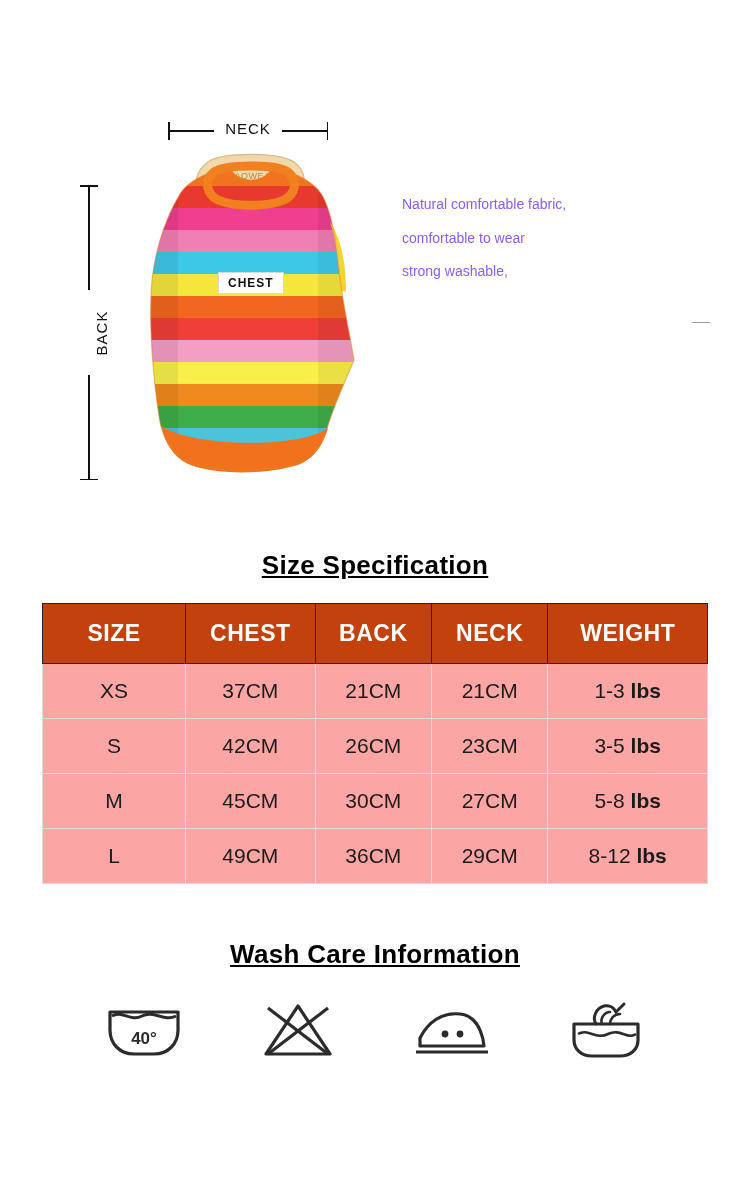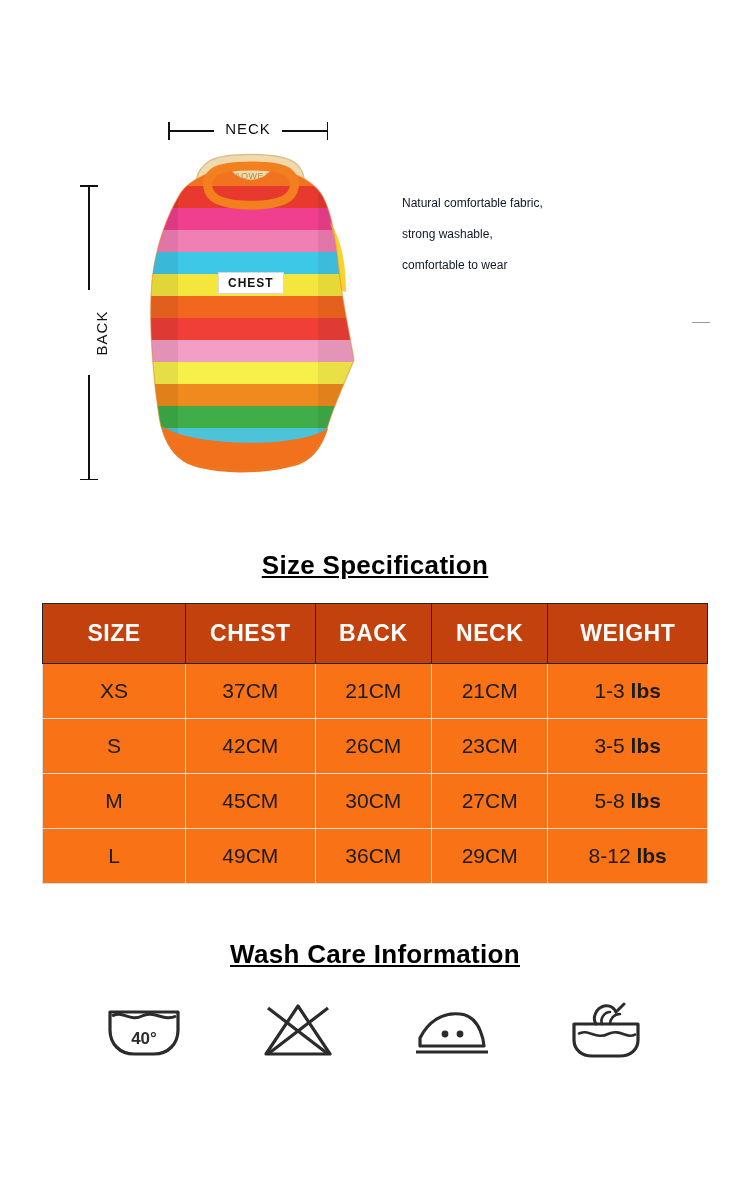--- a/index.html
+++ b/index.html
@@ -124,23 +124,23 @@
 
   
   .features {
     position: absolute;
     left: 402px;
     top: 196px;
     width: 330px;
   }
   .features p {
     margin: 0 0 16px 0;
-    font-size: 12px;
+    font-size: 14px;
     line-height: 1.25;
-    color: #0f172a;
+    color: #8b5cf6;
   }
   .features p:last-child { margin-bottom: 0; }
 
   
   .stray-tick {
     position: absolute;
     left: 692px;
     top: 322px;
     width: 18px;
     height: 1px;
@@ -176,21 +176,21 @@
     text-align: center;
     border: 1px solid #262626;
     letter-spacing: 0.5px;
   }
   table.size-table td {
     font-size: 21px;
     color: #1b1b1b;
     text-align: center;
     padding: 15px 0;
     border: 1px solid #dcdcdc;
-    background: #f97316;
+    background: #fca5a5;
   }
   table.size-table td.weight b {
     font-weight: 700;
   }
   table.size-table col.c-size { width: 21.5%; }
   table.size-table col.c-chest { width: 19.5%; }
   table.size-table col.c-back { width: 17.5%; }
   table.size-table col.c-neck { width: 17.5%; }
   table.size-table col.c-weight { width: 24%; }
 
@@ -281,22 +281,22 @@
                C214,62 218,92 221,120 C224,150 232,185 236,210
                C228,230 216,254 208,282 C200,300 190,312 170,316
                C140,322 104,322 76,314 C56,308 46,292 42,272
                C36,236 30,176 34,130 C38,92 52,60 62,44 Z" fill="none" stroke="#e0852a" stroke-width="1.2" opacity="0.55"></path>
     </svg>
     <div class="chest-tag">CHEST</div>
   </div>
 
   <div class="features">
     <p>Natural comfortable fabric,</p>
+    <p>comfortable to wear</p>
     <p>strong washable,</p>
-    <p>comfortable to wear</p>
   </div>
 
   <div class="stray-tick"></div>
 </div>
 
 <div class="section-title" id="size-title">Size Specification</div>
 
 <div class="table-wrap">
   <table class="size-table">
     <colgroup>

